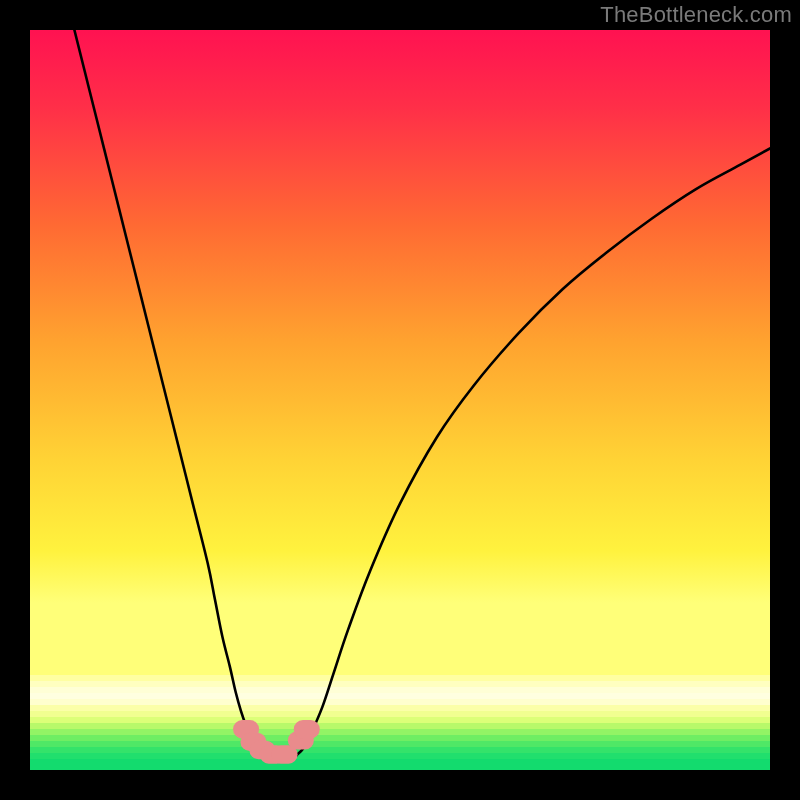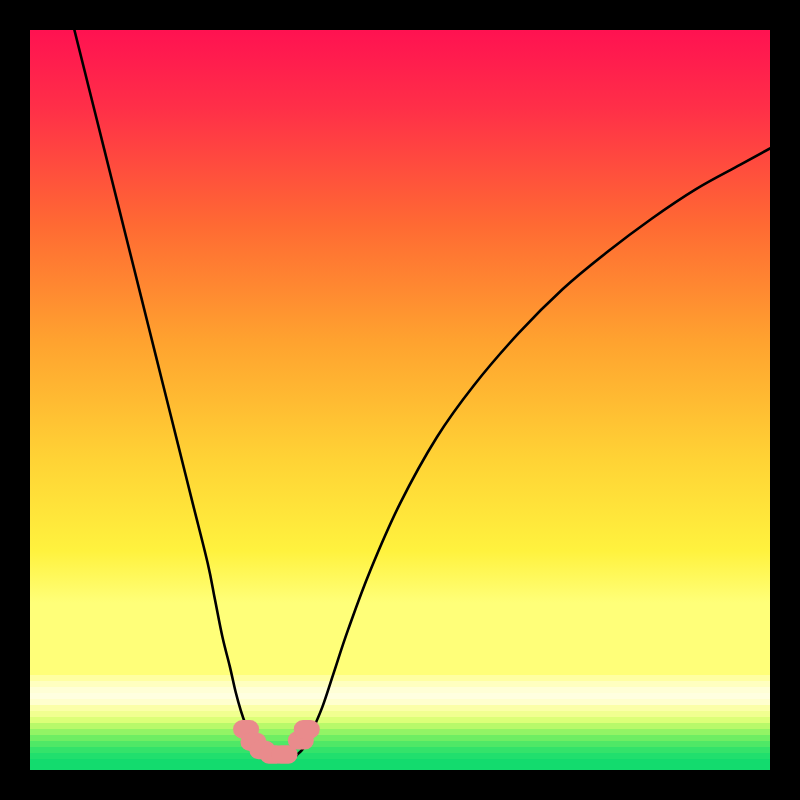--- a/index.html
+++ b/index.html
@@ -44,20 +44,21 @@
   
   .green-row {
     shape-rendering: crispEdges;
   }
 </style>
 </head>
 <body>
 
 <div class="frame">
 
+  <div class="watermark">TheBottleneck.com</div>
 
   <div class="plot">
     <svg viewBox="0 0 740 740">
       <defs>
 
         <linearGradient id="bgGrad" x1="0" y1="0" x2="0" y2="1">
           <stop offset="0%" stop-color="#ff1251"></stop>
           <stop offset="12%" stop-color="#ff2f48"></stop>
           <stop offset="30%" stop-color="#ff6a33"></stop>
           <stop offset="48%" stop-color="#ffa32f"></stop>

